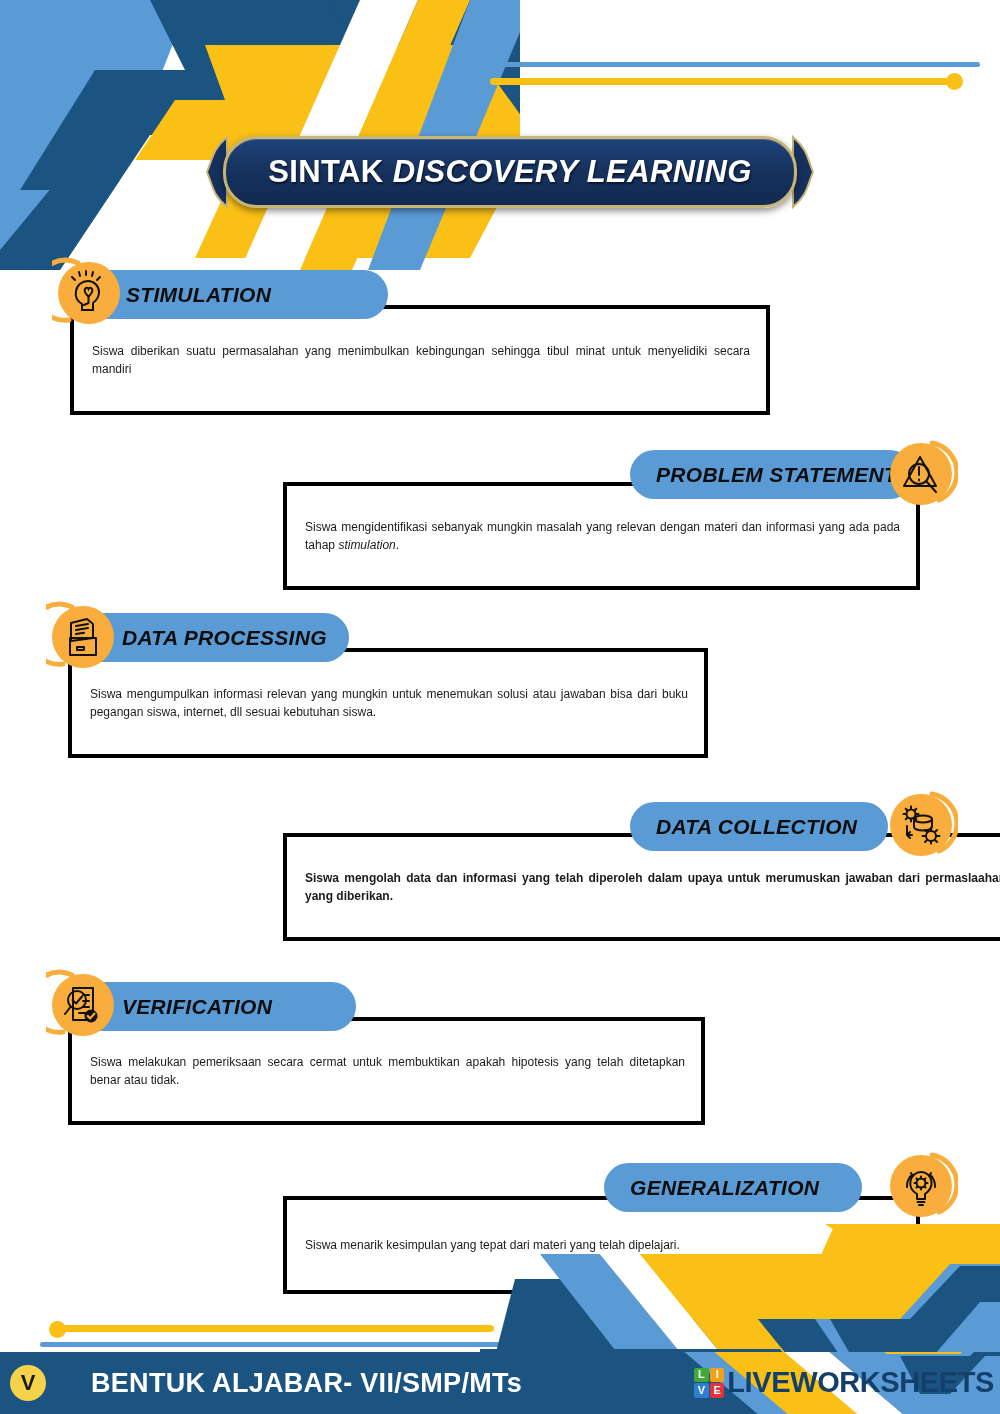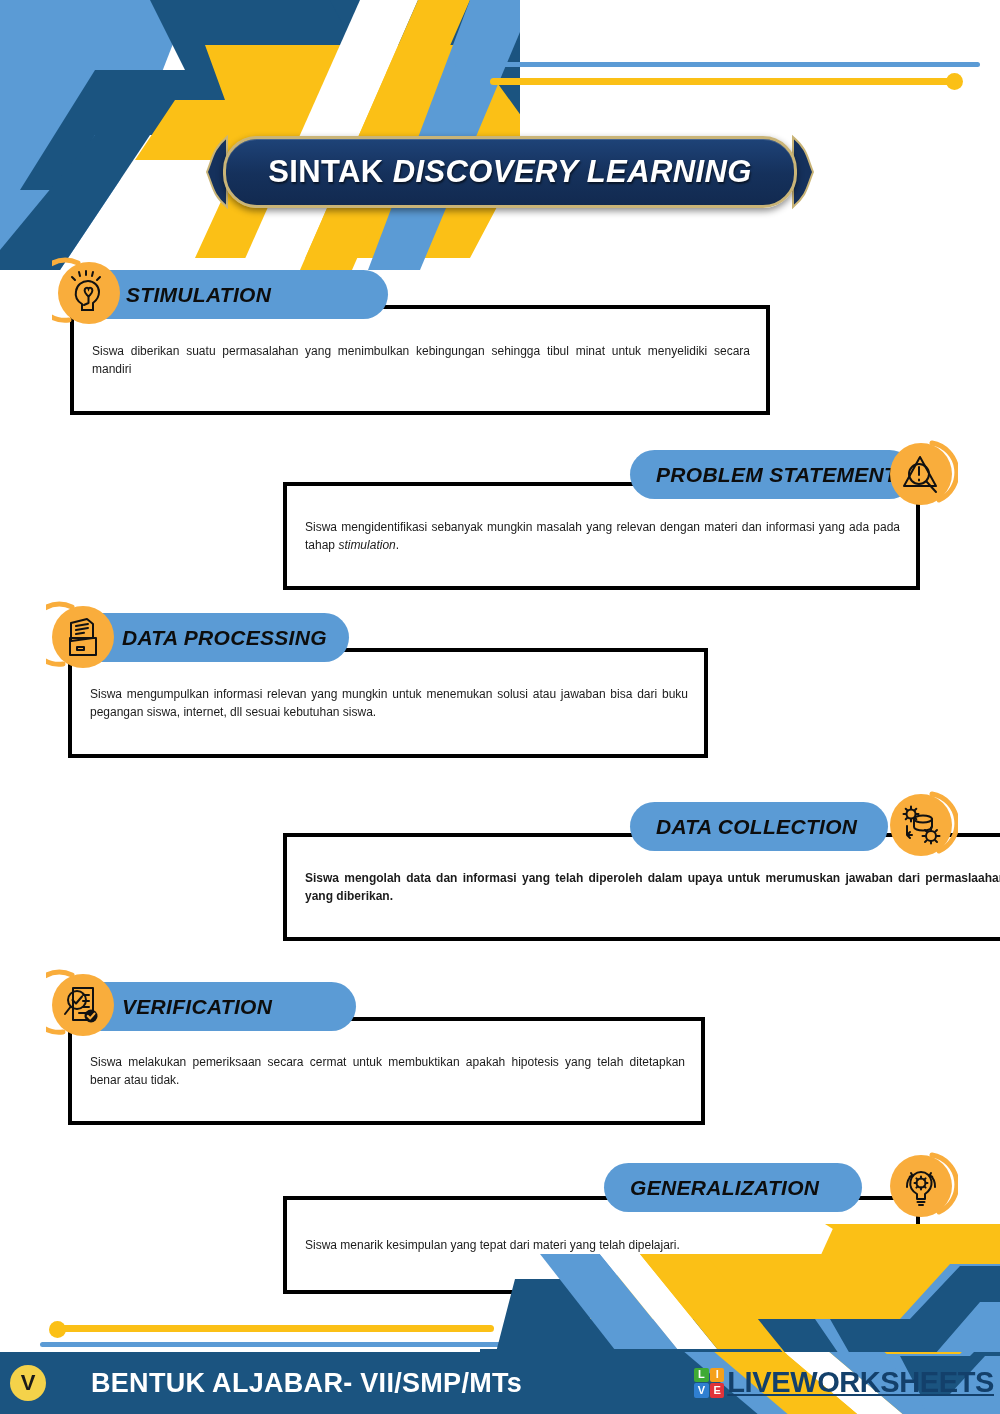--- a/index.html
+++ b/index.html
@@ -100,21 +100,21 @@
     position:absolute;right:6px;top:14px;display:flex;align-items:center;
   }
   .lws-mark{
     width:30px;height:30px;display:grid;grid-template-columns:1fr 1fr;
     grid-template-rows:1fr 1fr;gap:1.5px;margin-right:3px;
   }
   .lws-mark b{
     display:flex;align-items:center;justify-content:center;
     font-size:11px;color:#fff;font-weight:bold;border-radius:2px;line-height:1;
   }
-  .lws-word{font-size:29px;font-weight:bold;color:#13406b;letter-spacing:-.4px;white-space:nowrap;text-decoration:underline;}
+  .lws-word{font-size:29px;font-weight:bold;color:#13406b;letter-spacing:-.4px;white-space:nowrap;}
 </style>
 </head>
 <body>
 
 <div class="page">
 
   <div class="deco deco-tl">
     <svg width="520" height="270" viewBox="0 0 520 270">
       <path d="M0,0 L190,0 L120,180 L60,270 L0,270 Z" fill="#5b9bd5"></path>
       <path d="M150,0 L430,0 L370,135 L95,135 L60,190 L20,190 L95,70 L185,70 Z" fill="#1b5480"></path>

